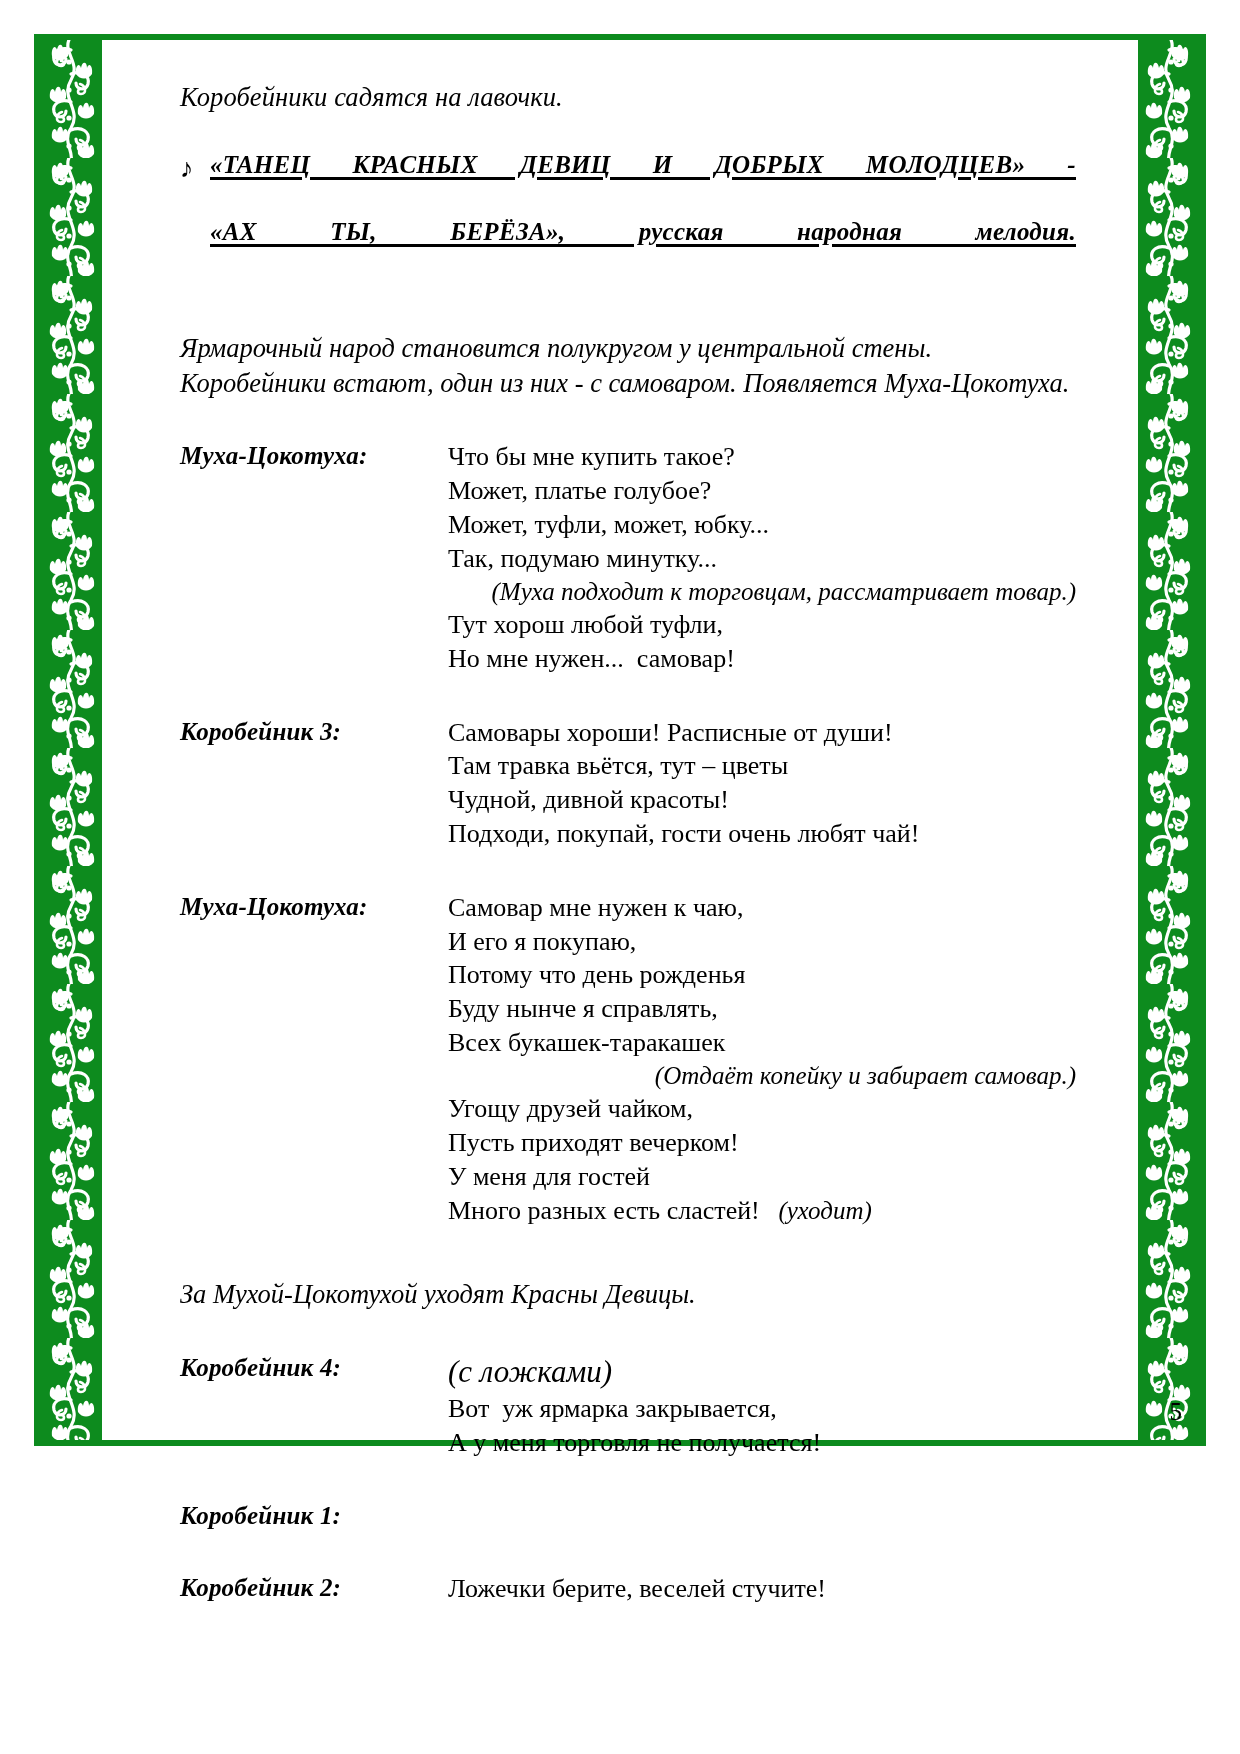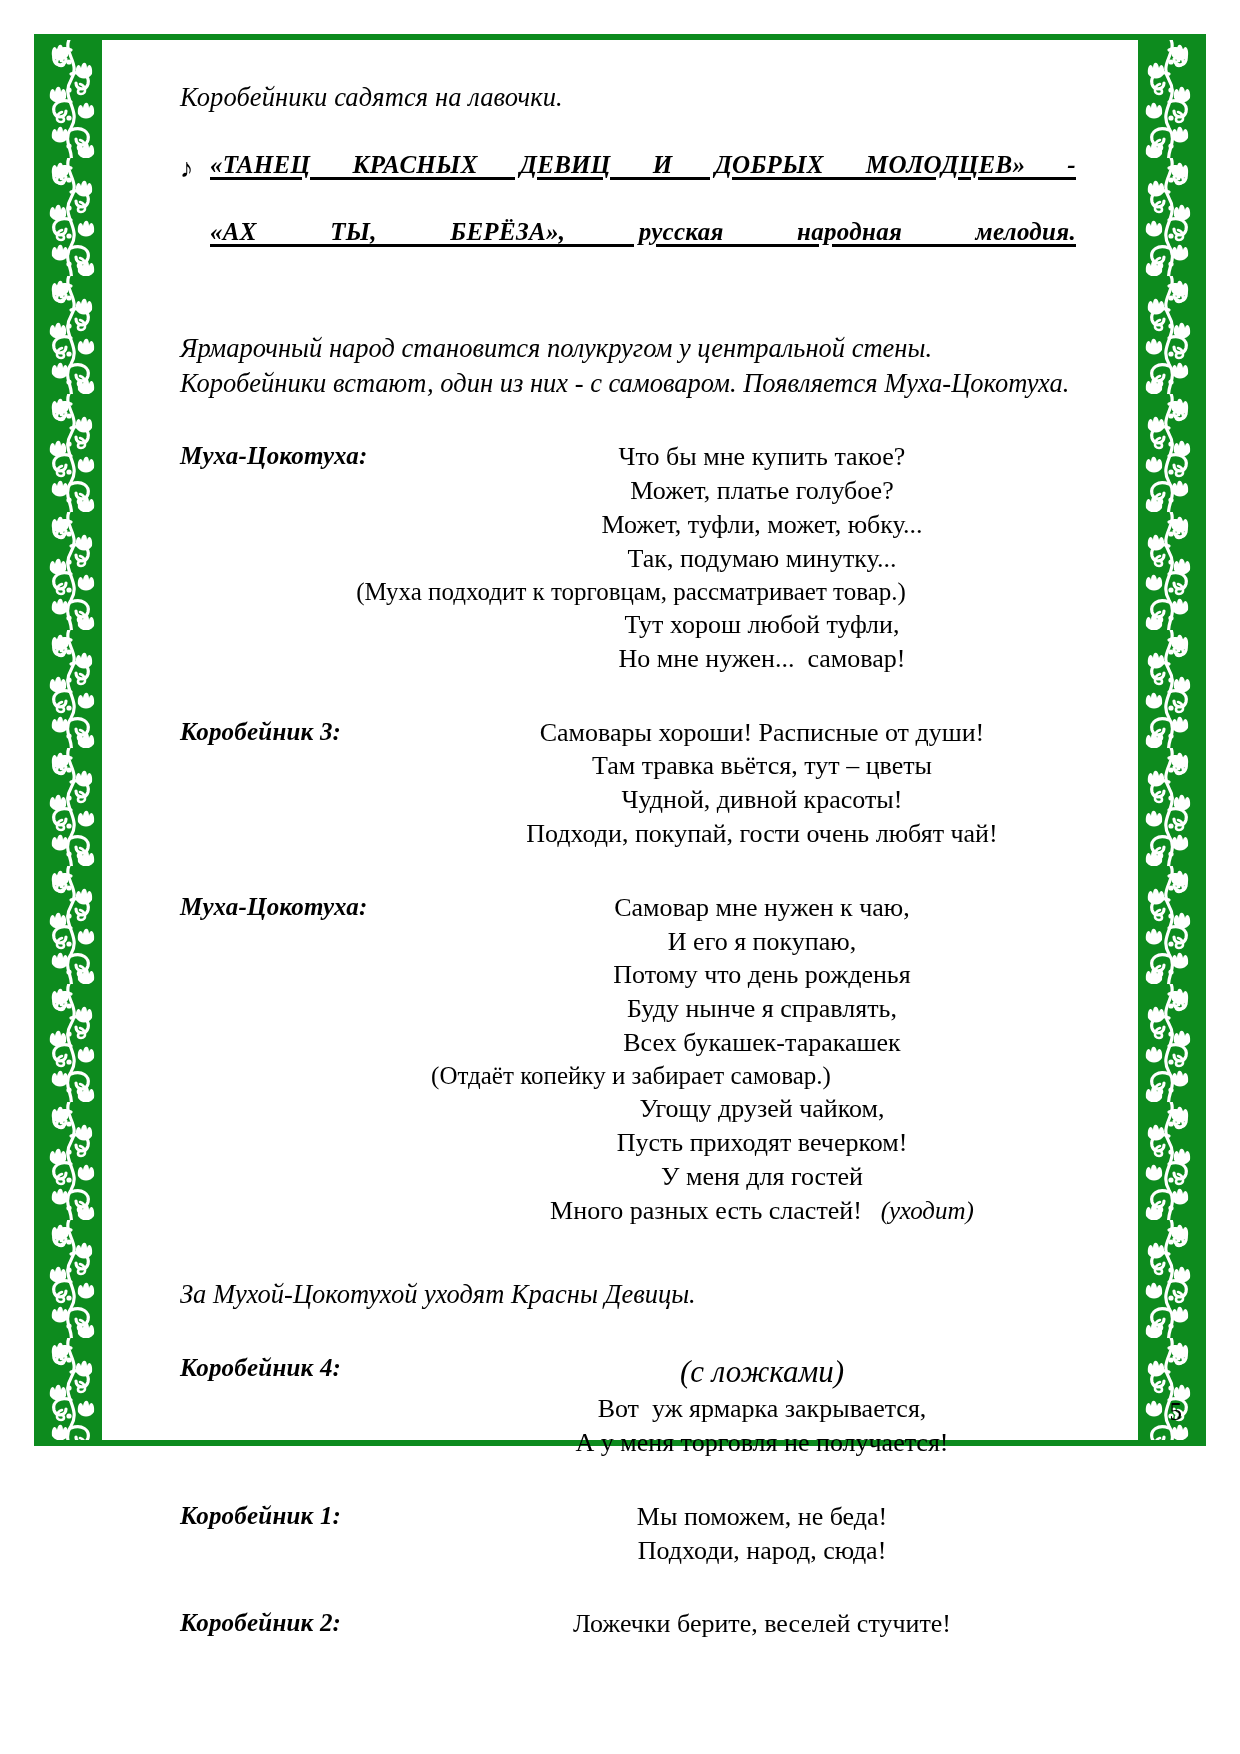--- a/index.html
+++ b/index.html
@@ -91,25 +91,25 @@
     font-style:italic;
     font-size:25px;
     line-height:1.30;
     letter-spacing:0.2px;
   }
   .lines{
     flex:1 1 auto;
     font-size:26px;
     line-height:1.30;
   }
-  .lines .ln{display:block;white-space:pre-wrap;text-align:center;}
+  .lines .ln{display:block;white-space:pre-wrap;}
   .lines .ln.center-ital{
-    font-size:25px;
+    font-style:italic;font-size:25px;
     margin-left:-262px;
-    text-align:center;
+    text-align:right;
     width:calc(100% + 262px);
   }
   .lines .ln .tail{font-style:italic;font-size:25px;}
   .lines .ln.first-inline{font-style:italic;font-size:31px;}
   .narr{
     font-style:italic;
     font-size:26.5px;
     line-height:1.30;
     margin-top:50px;
   }
@@ -1510,24 +1510,20 @@
         <div class="dlg">
           <div class="speaker">Коробейник 4:</div>
           <div class="lines">
             <span class="ln first-inline">(с ложками)</span>
             <span class="ln">Вот  уж ярмарка закрывается,</span>
             <span class="ln">А у меня торговля не получается!</span>
           </div>
         </div>
         <div class="dlg">
           <div class="speaker">Коробейник 1:</div>
-          <div class="lines">
-            <span class="ln">Мы поможем, не беда!</span>
-            <span class="ln">Подходи, народ, сюда!</span>
-          </div>
         </div>
         <div class="dlg">
           <div class="speaker">Коробейник 2:</div>
           <div class="lines">
             <span class="ln">Ложечки берите, веселей стучите!</span>
           </div>
         </div>
       </div>
 
   </div>

